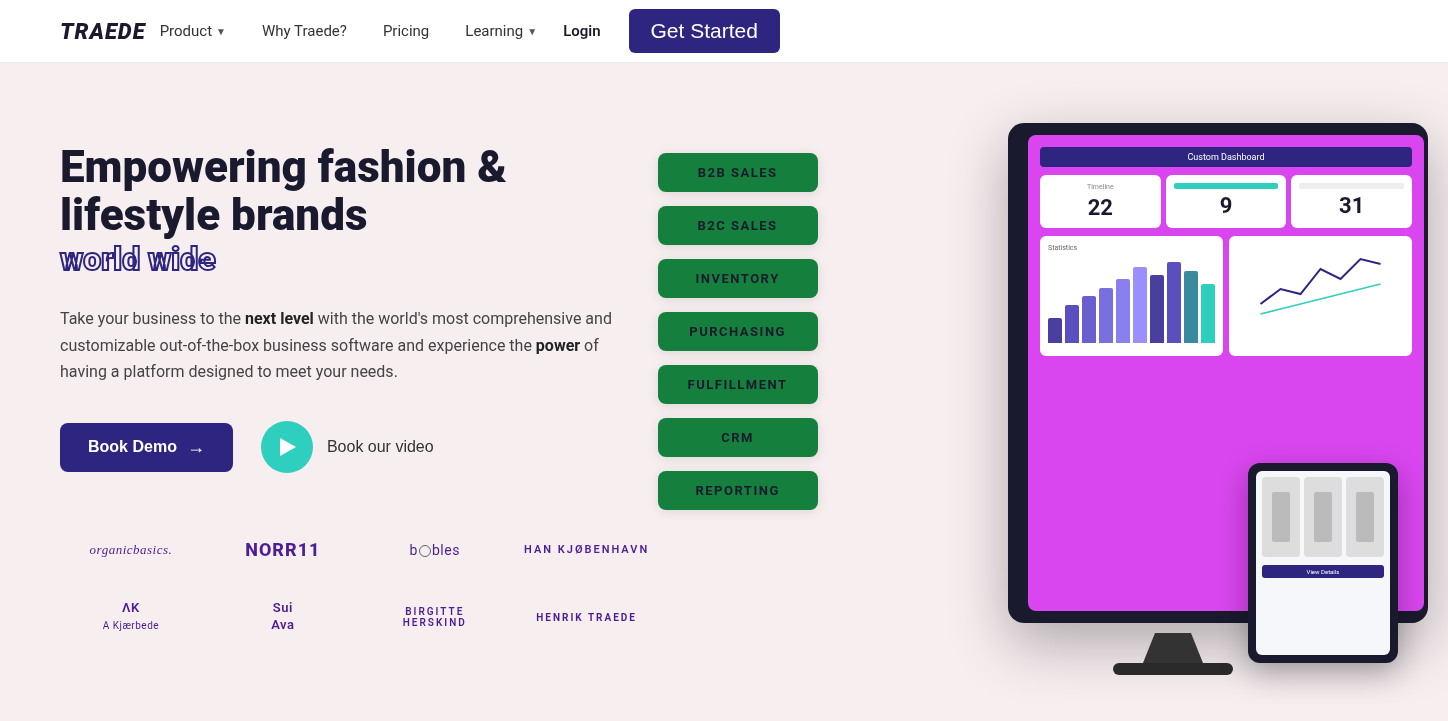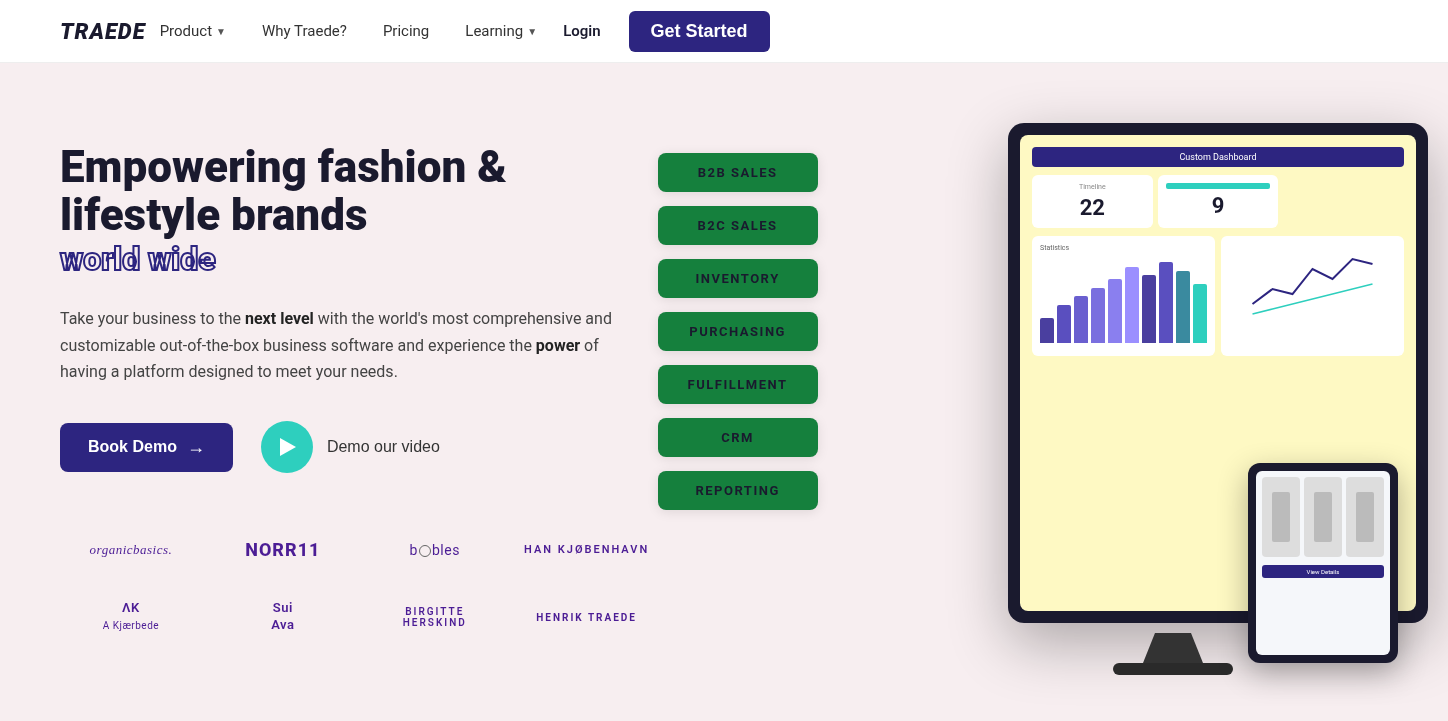--- a/index.html
+++ b/index.html
@@ -50,22 +50,22 @@
     .nav-login {
       font-size: 15px;
       font-weight: 600;
       color: #1a1a2e;
       cursor: pointer;
       padding: 8px 12px;
     }
     .nav-cta {
       background: #2d2580;
       color: #fff;
-      font-size: 18px;
-      font-weight: 700;
+      font-size: 21px;
+      font-weight: 400;
       padding: 10px 22px;
       border-radius: 6px;
       cursor: pointer;
       border: none;
       white-space: nowrap;
     }
 
     
     .hero {
       display: flex;
@@ -230,24 +230,25 @@
       width: 420px;
       height: 500px;
       background: #1a1a2e;
       border-radius: 16px;
       padding: 12px;
       box-shadow: 0 20px 60px rgba(0,0,0,0.3);
     }
     .monitor-screen {
       width: 100%;
       height: 100%;
-      background: #fef9c3;
+      background: #d946ef;
       border-radius: 8px;
       overflow: hidden;
       padding: 12px;
+      margin-left: 8px;
     }
     .screen-header {
       background: #2d2580;
       color: #fff;
       font-size: 9px;
       padding: 5px 10px;
       border-radius: 4px;
       margin-bottom: 8px;
       text-align: center;
     }
@@ -409,21 +410,21 @@
 
     <div class="hero-buttons">
       <button class="btn-demo">
         <span>Book Demo</span>
         <span class="btn-demo-arrow">→</span>
       </button>
       <button class="btn-video">
         <div class="play-btn">
           <div class="play-triangle"></div>
         </div>
-        <span class="btn-video-text">Demo our video</span>
+        <span class="btn-video-text">Book our video</span>
       </button>
     </div>
 
     <div class="brand-logos">
       <div class="brand-logo">
         <span class="brand-logo-text brand-organic">organicbasics.</span>
       </div>
       <div class="brand-logo">
         <span class="brand-logo-text brand-norr">NORR11</span>
       </div>
@@ -465,20 +466,24 @@
         <div class="monitor-screen">
           <div class="screen-header">Custom Dashboard</div>
           <div class="screen-cards">
             <div class="screen-card">
               <div style="font-size:7px;color:#888;margin-bottom:4px;">Timeline</div>
               <div class="screen-card-num">22</div>
             </div>
             <div class="screen-card">
               <div style="height:6px;background:#2ecfbe;border-radius:2px;margin-bottom:4px;"></div>
               <div class="screen-card-num">9</div>
+            </div>
+            <div class="screen-card">
+              <div style="height:6px;background:#eee;border-radius:2px;margin-bottom:4px;"></div>
+              <div class="screen-card-num">31</div>
             </div>
           </div>
           <div class="screen-bottom">
             <div class="screen-chart">
               <div class="chart-title">Statistics</div>
               <div class="bar-chart">
                 <div class="bar" style="height:30%;background:#4a3f9f;"></div>
                 <div class="bar" style="height:45%;background:#5a4fbf;"></div>
                 <div class="bar" style="height:55%;background:#6a5fcf;"></div>
                 <div class="bar" style="height:65%;background:#7a6fdf;"></div>

